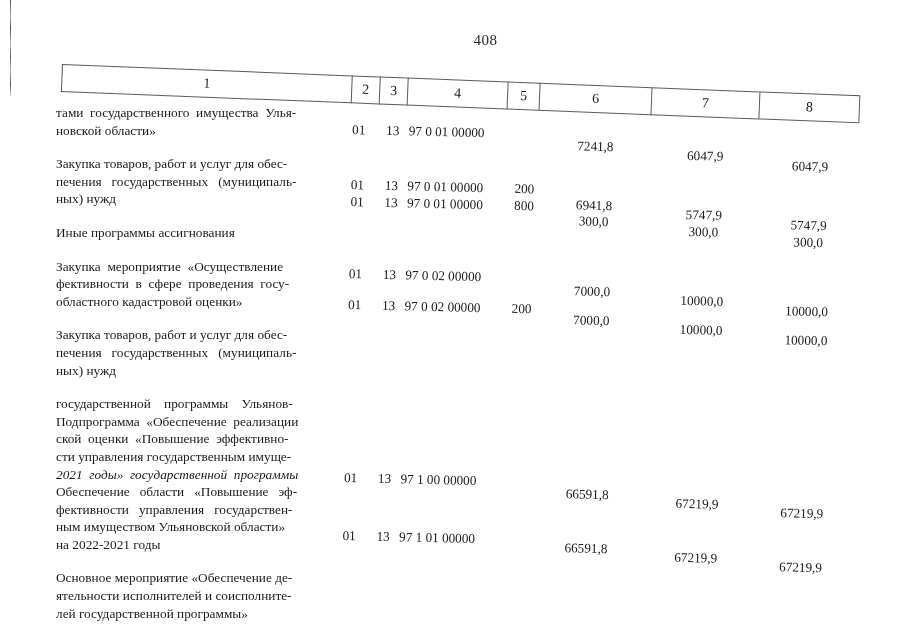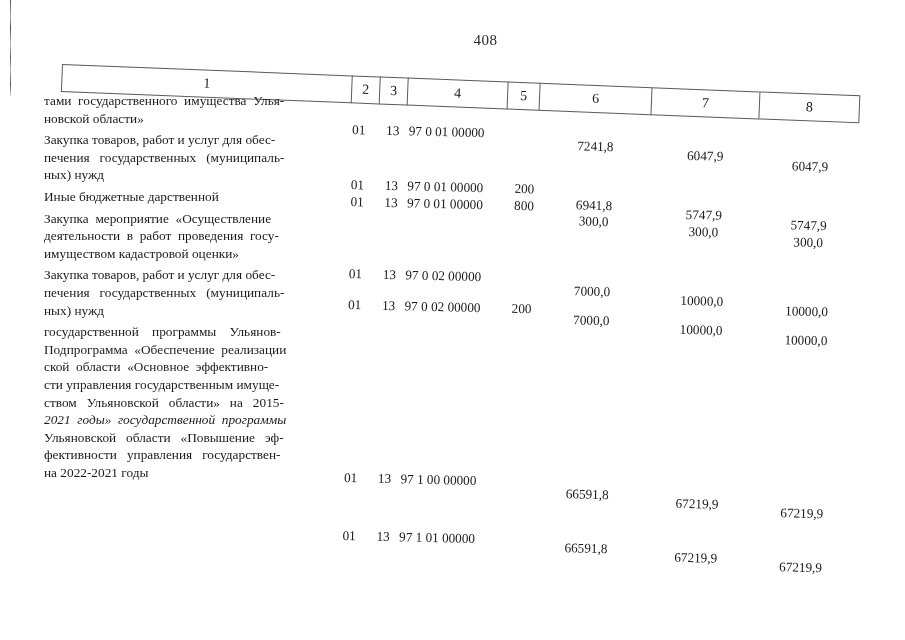--- a/index.html
+++ b/index.html
@@ -46,21 +46,21 @@
 
   
   .doc-col1{
     position:absolute;left:40px;top:88px;width:312px;
   }
   .para{
     font-size:13.3px;
     line-height:17.6px;
     text-align:justify;
     text-justify:inter-word;
-    margin:4px;
+    margin:16px;
     color:#1b1b1b;
   }
 
   
   .data-layer{
     position:absolute;left:0;top:0;width:905px;height:640px;
     transform:rotate(1.35deg);
     transform-origin:352px 120px;
     pointer-events:auto;
   }
@@ -105,42 +105,47 @@
       <p class="para">
         <span style="display: block; white-space: pre;">тами  государственного  имущества  Улья-</span>
         <span style="display: block; white-space: pre;">новской области»</span>
       </p>
       <p class="para">
         <span style="display: block; white-space: pre;">Закупка товаров, работ и услуг для обес-</span>
         <span style="display: block; white-space: pre;">печения   государственных   (муниципаль-</span>
         <span style="display: block; white-space: pre;">ных) нужд</span>
       </p>
       <p class="para">
-        <span style="display: block; white-space: pre;">Иные бюджетные дарственной</span>
+        <span style="display: block; white-space: pre;">Иные программы ассигнования</span>
       </p>
       <p class="para">
         <span style="display: block; white-space: pre;">Закупка  мероприятие  «Осуществление</span>
-        <span style="display: block; white-space: pre;">деятельности  в  работ  проведения  госу-</span>
-        <span style="display: block; white-space: pre;">имуществом кадастровой оценки»</span>
+        <span style="display: block; white-space: pre;">фективности  в  сфере  проведения  госу-</span>
+        <span style="display: block; white-space: pre;">областного кадастровой оценки»</span>
       </p>
       <p class="para">
         <span style="display: block; white-space: pre;">Закупка товаров, работ и услуг для обес-</span>
         <span style="display: block; white-space: pre;">печения   государственных   (муниципаль-</span>
         <span style="display: block; white-space: pre;">ных) нужд</span>
       </p>
       <p class="para">
         <span style="display: block; white-space: pre;">государственной    программы    Ульянов-</span>
         <span style="display: block; white-space: pre;">Подпрограмма  «Обеспечение  реализации</span>
-        <span style="display: block; white-space: pre;">ской  области  «Основное  эффективно-</span>
+        <span style="display: block; white-space: pre;">ской  оценки  «Повышение  эффективно-</span>
         <span style="display: block; white-space: pre;">сти управления государственным имуще-</span>
-        <span style="display: block; white-space: pre;">ством   Ульяновской   области»   на   2015-</span>
         <span style="display: block; white-space: pre; font-style: italic;">2021  годы»  государственной  программы</span>
-        <span style="display: block; white-space: pre;">Ульяновской   области   «Повышение   эф-</span>
+        <span style="display: block; white-space: pre;">Обеспечение   области   «Повышение   эф-</span>
         <span style="display: block; white-space: pre;">фективности   управления   государствен-</span>
+        <span style="display: block; white-space: pre;">ным имуществом Ульяновской области»</span>
         <span style="display: block; white-space: pre;">на 2022-2021 годы</span>
+      </p>
+      <p class="para">
+        <span style="display: block; white-space: pre;">Основное мероприятие «Обеспечение де-</span>
+        <span style="display: block; white-space: pre;">ятельности исполнителей и соисполните-</span>
+        <span style="display: block; white-space: pre;">лей государственной программы»</span>
       </p>
     </div>
 
   <div class="data-layer" id="data-layer">
       <div class="code-row" style="top: 122px; left: 0px; width: 905px;">
         <span class="c-razdel">01</span>
         <span class="c-podrazdel">13</span>
         <span class="c-target">97 0 01 00000</span>
         <span class="c-vid"></span>
       </div>

